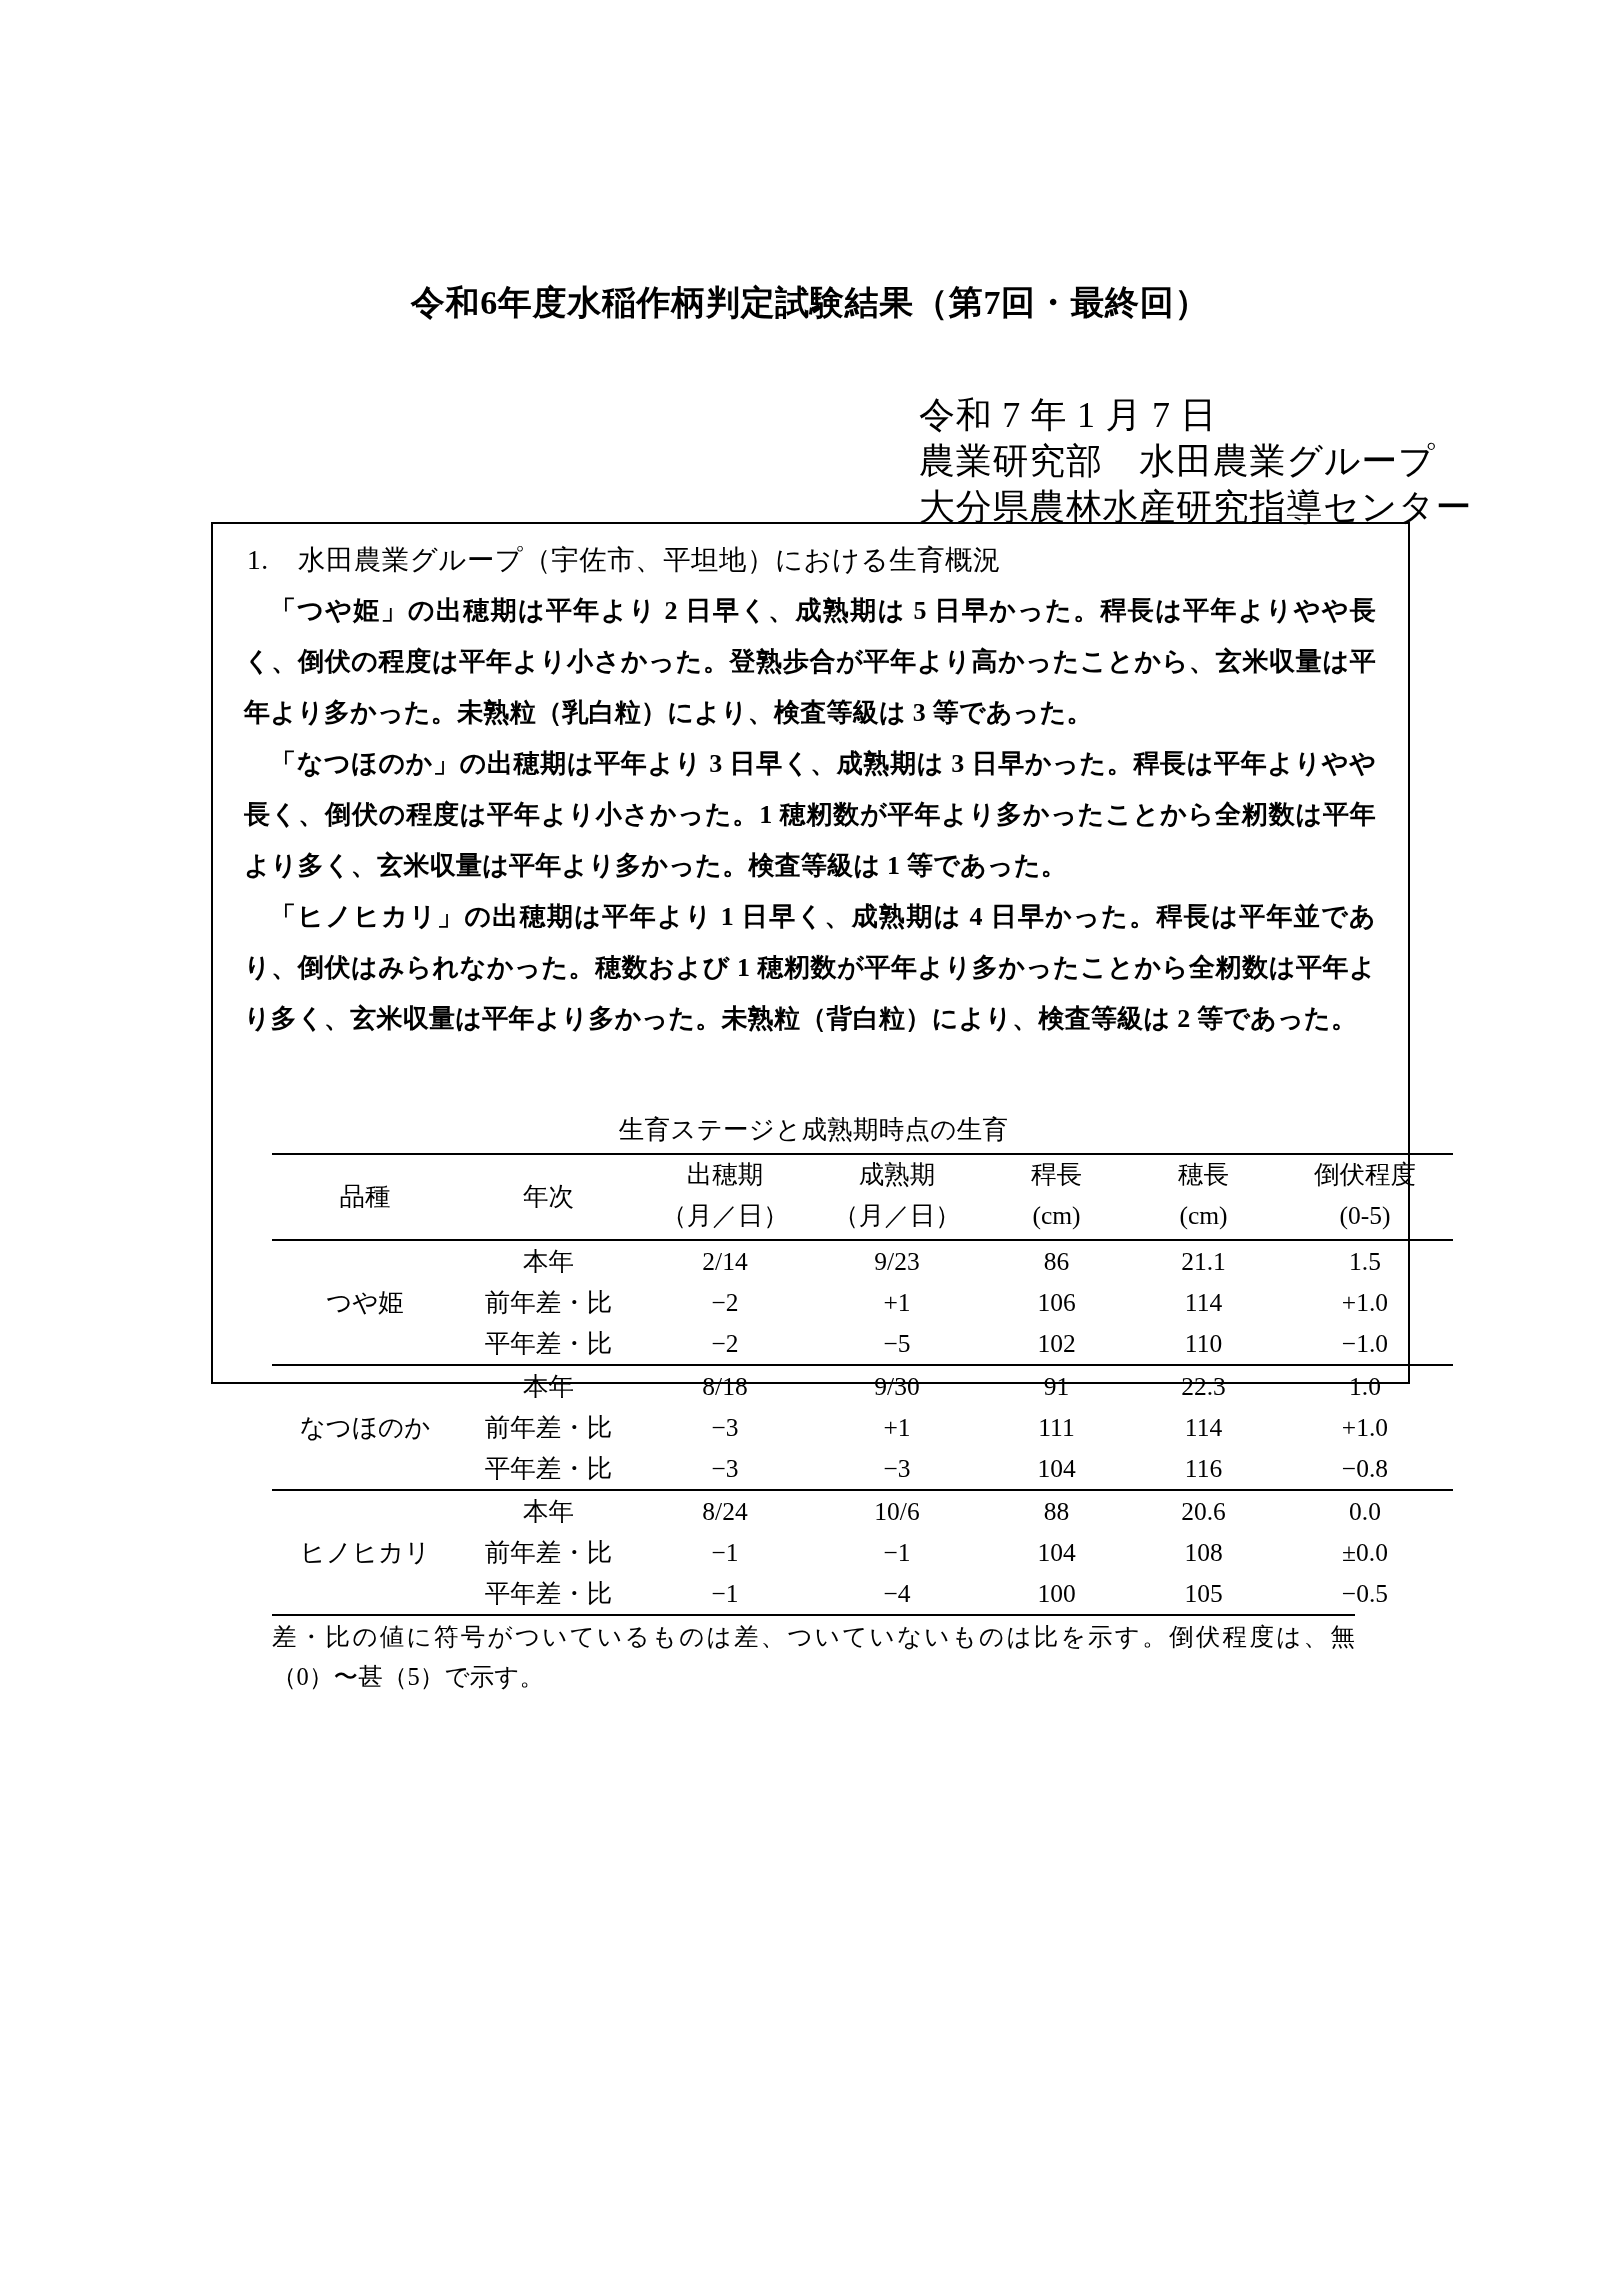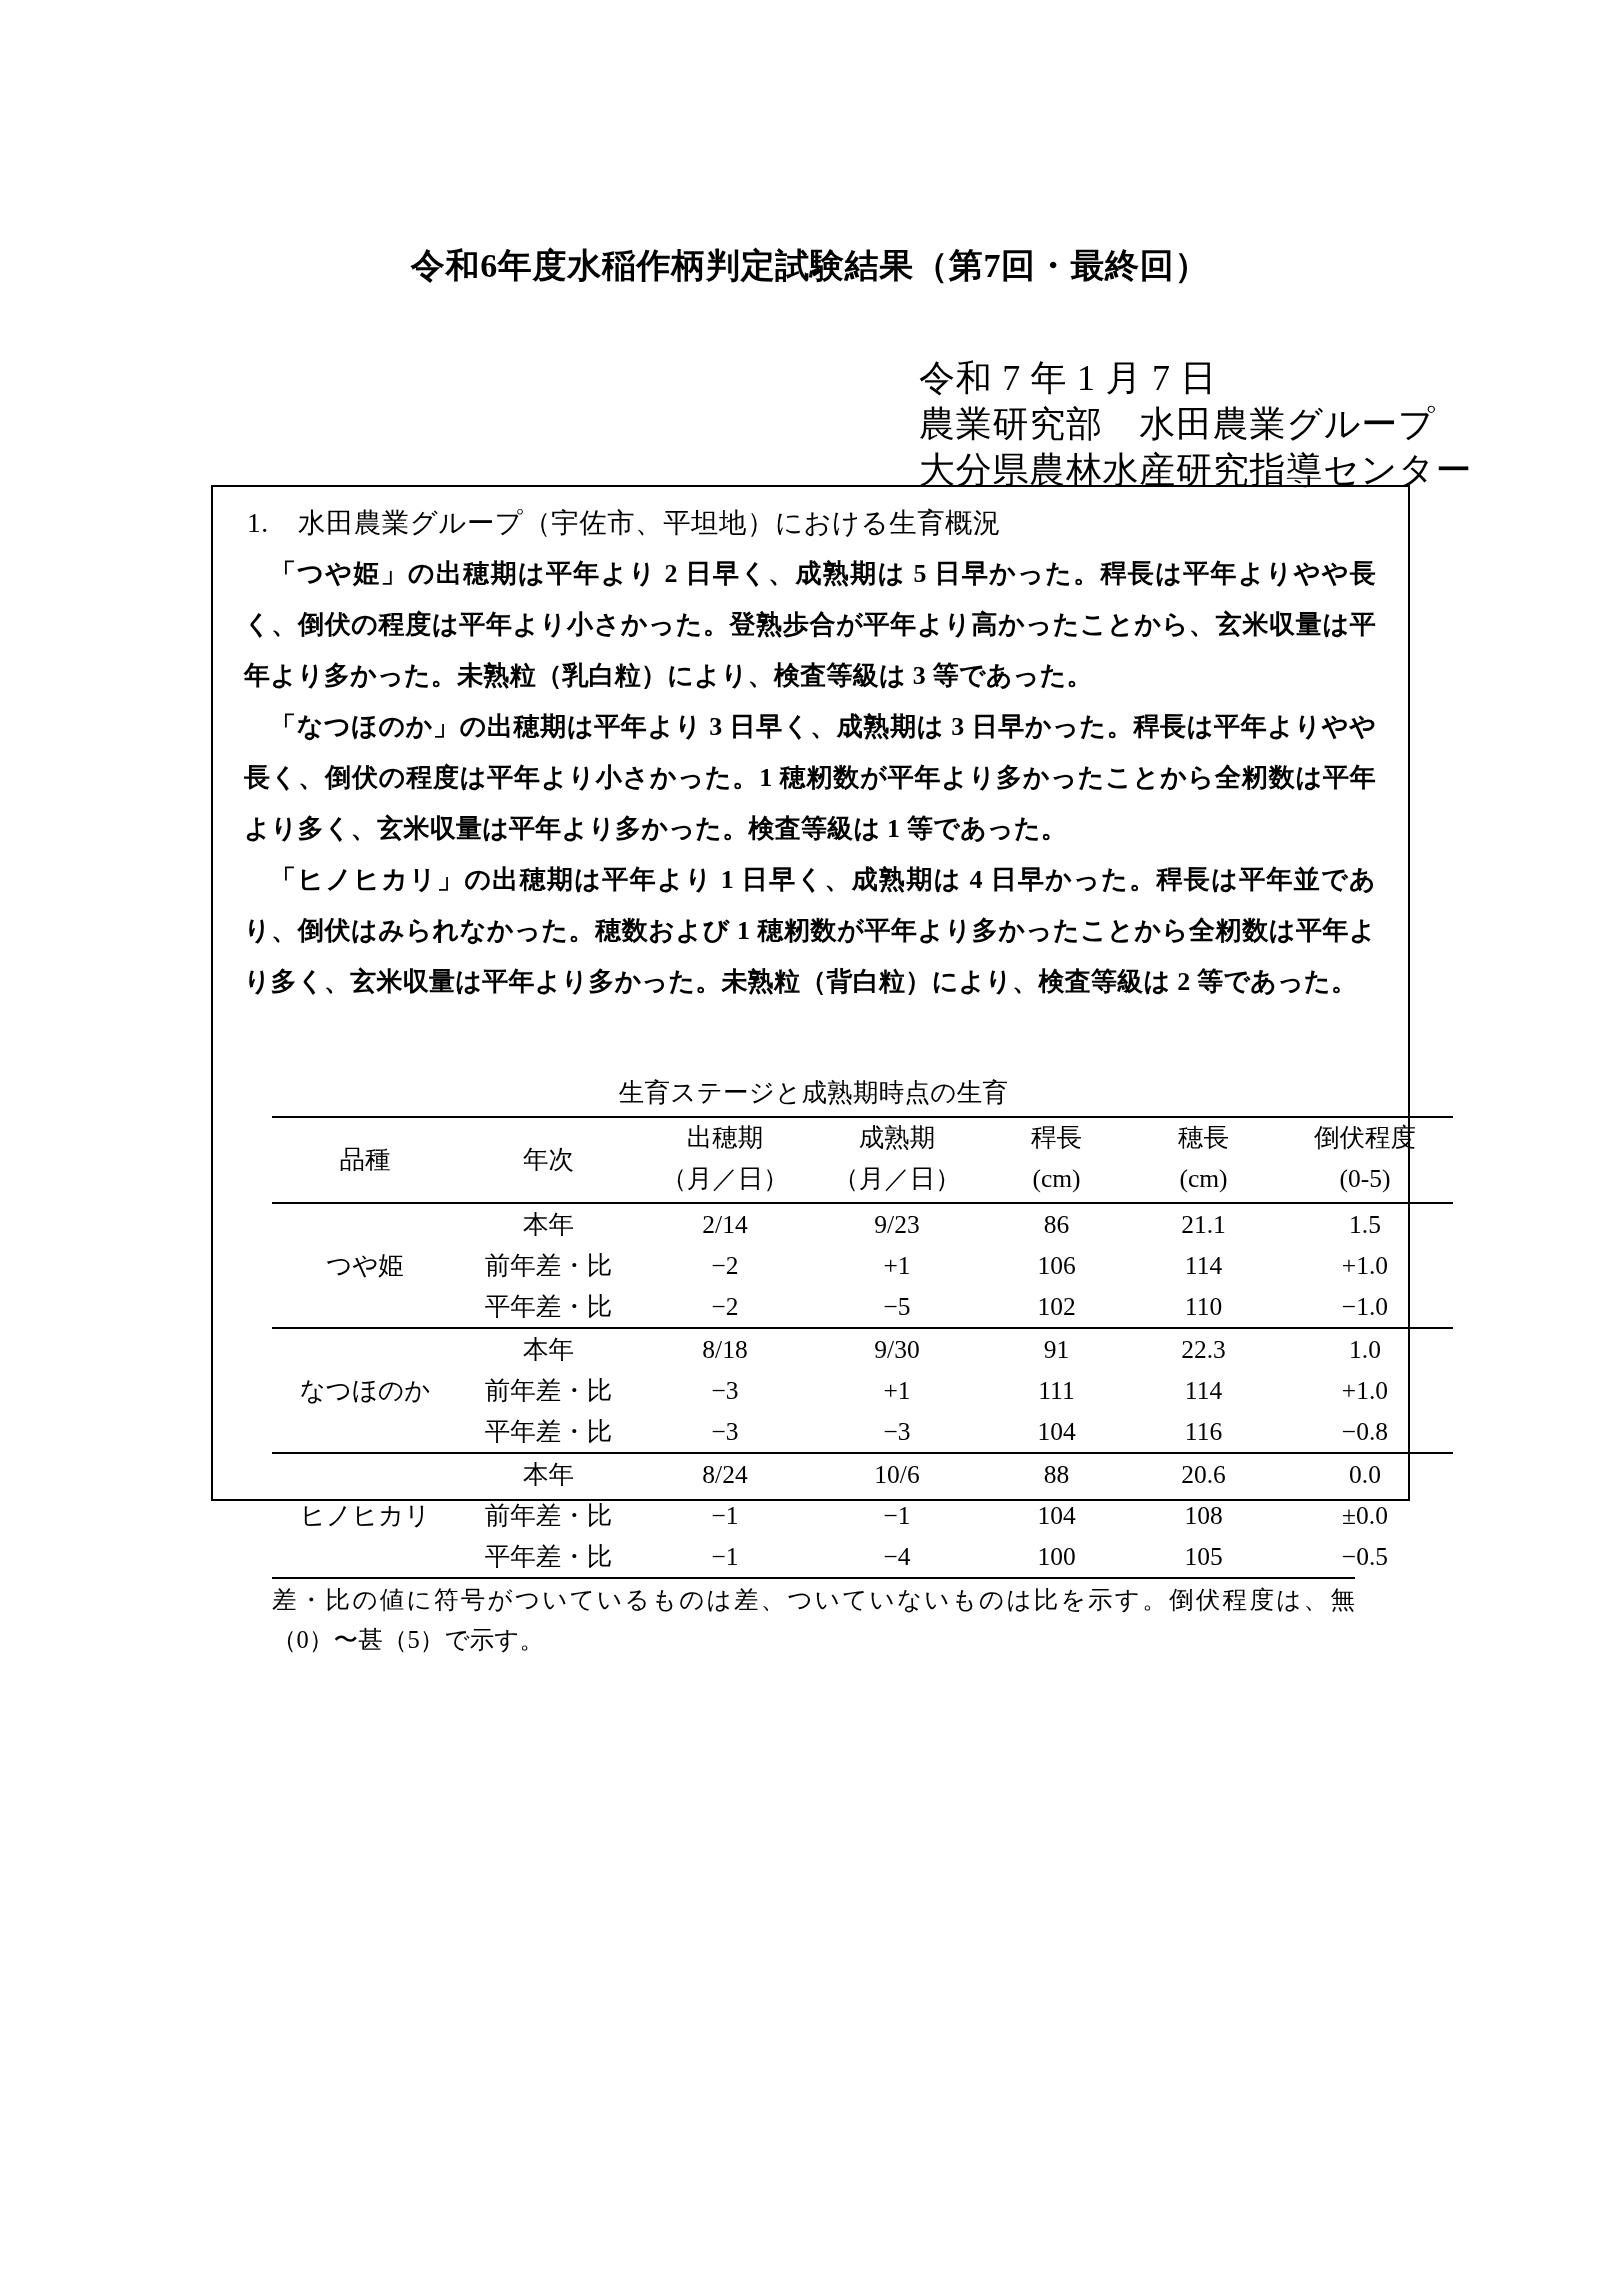--- a/index.html
+++ b/index.html
@@ -13,20 +13,21 @@
     height: 2292px;
     position: relative;
     font-family: "Liberation Serif", "DejaVu Serif", serif;
     color: #000000;
     -webkit-font-smoothing: antialiased;
   }
 
   .page {
     position: absolute;
     inset: 0;
+    margin-top: 37px;
   }
 
   
   .doc-title {
     position: absolute;
     top: 243px;
     left: 0;
     width: 1620px;
     text-align: center;
     font-size: 34px;
@@ -46,21 +47,21 @@
     white-space: nowrap;
   }
   .header-meta div { white-space: pre; }
 
   
   .body-box {
     position: absolute;
     left: 211px;
     top: 485px;
     width: 1199px;
-    height: 1016px;
+    height: 862px;
     border: 2.5px solid #000;
     box-sizing: border-box;
   }
 
   .section-heading {
     position: absolute;
     left: 34px;
     top: 17.6px;
     font-size: 27.4px;
     letter-spacing: 0.02em;

